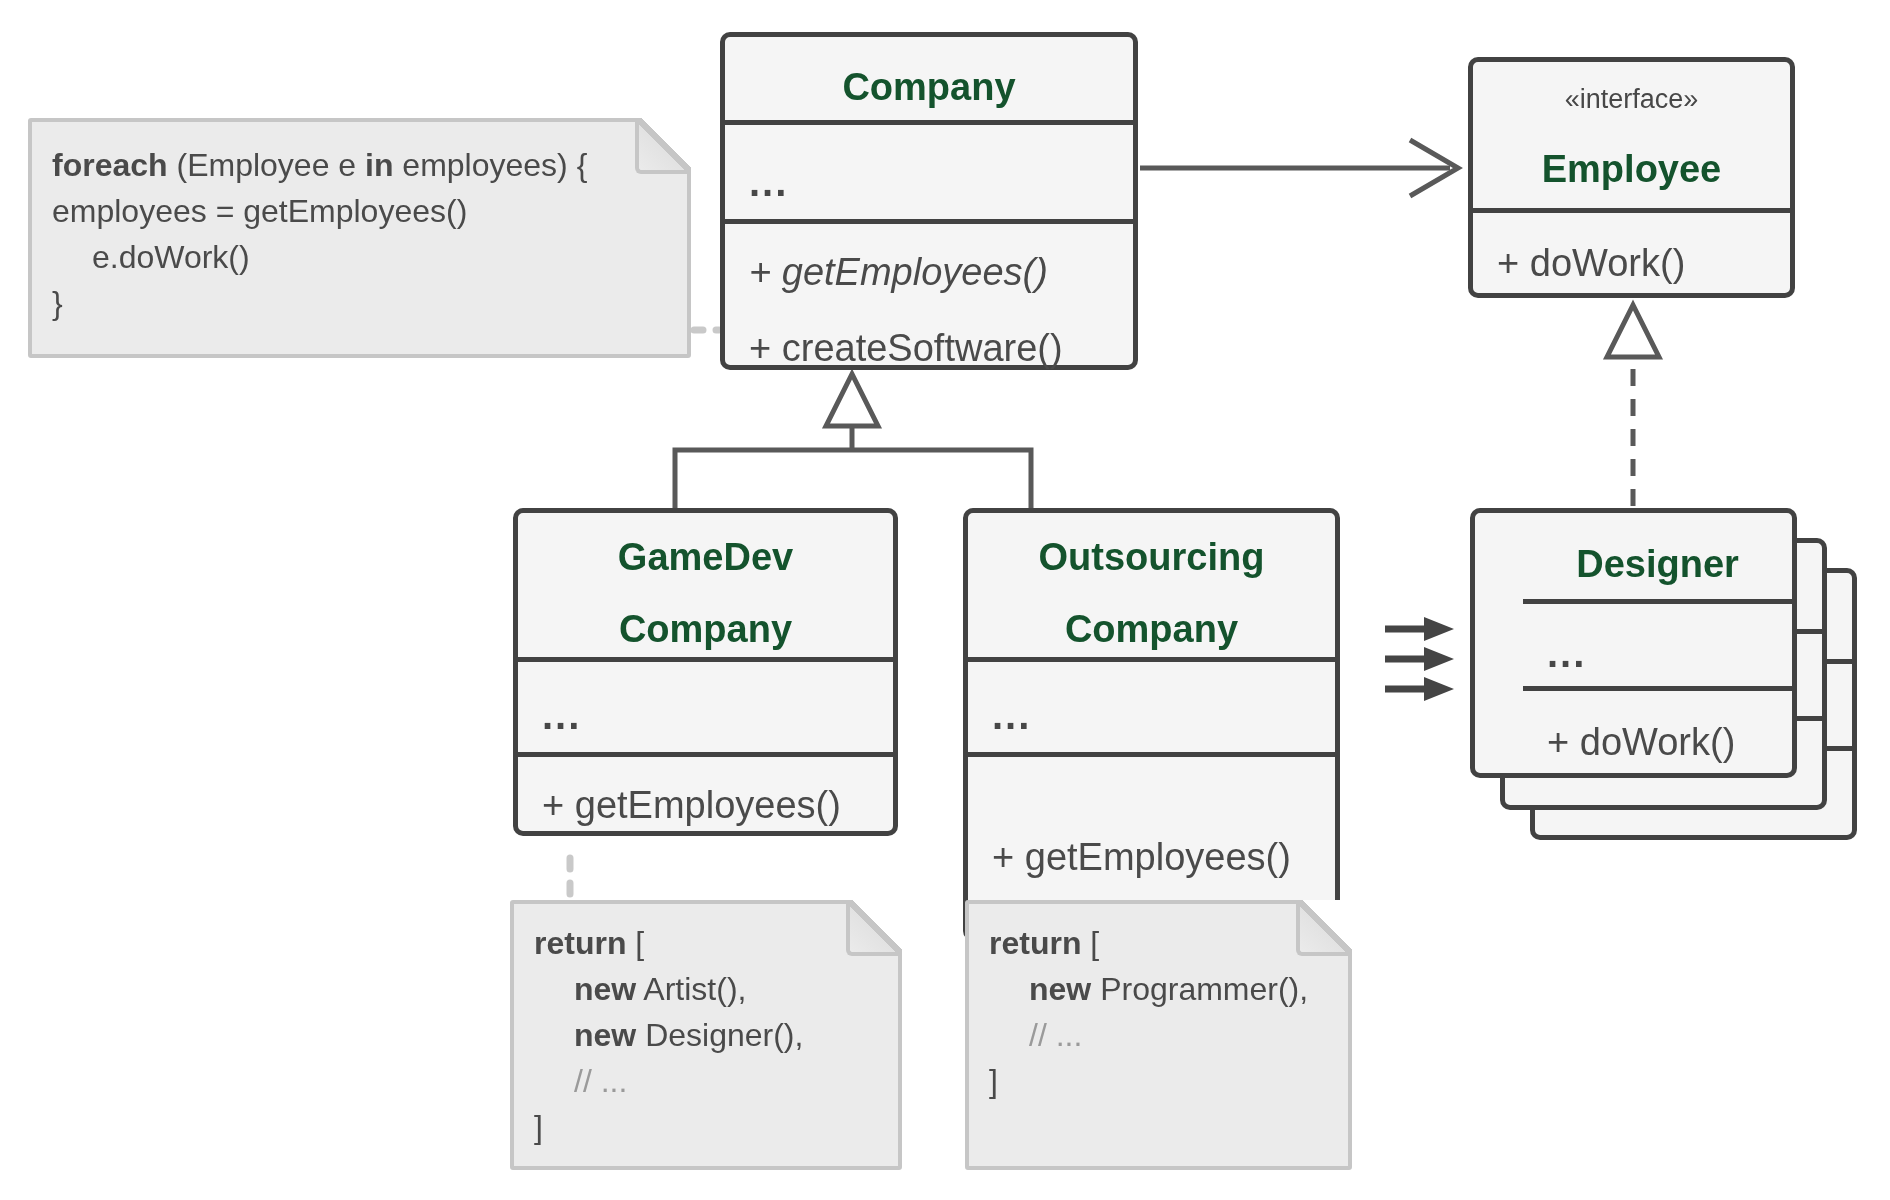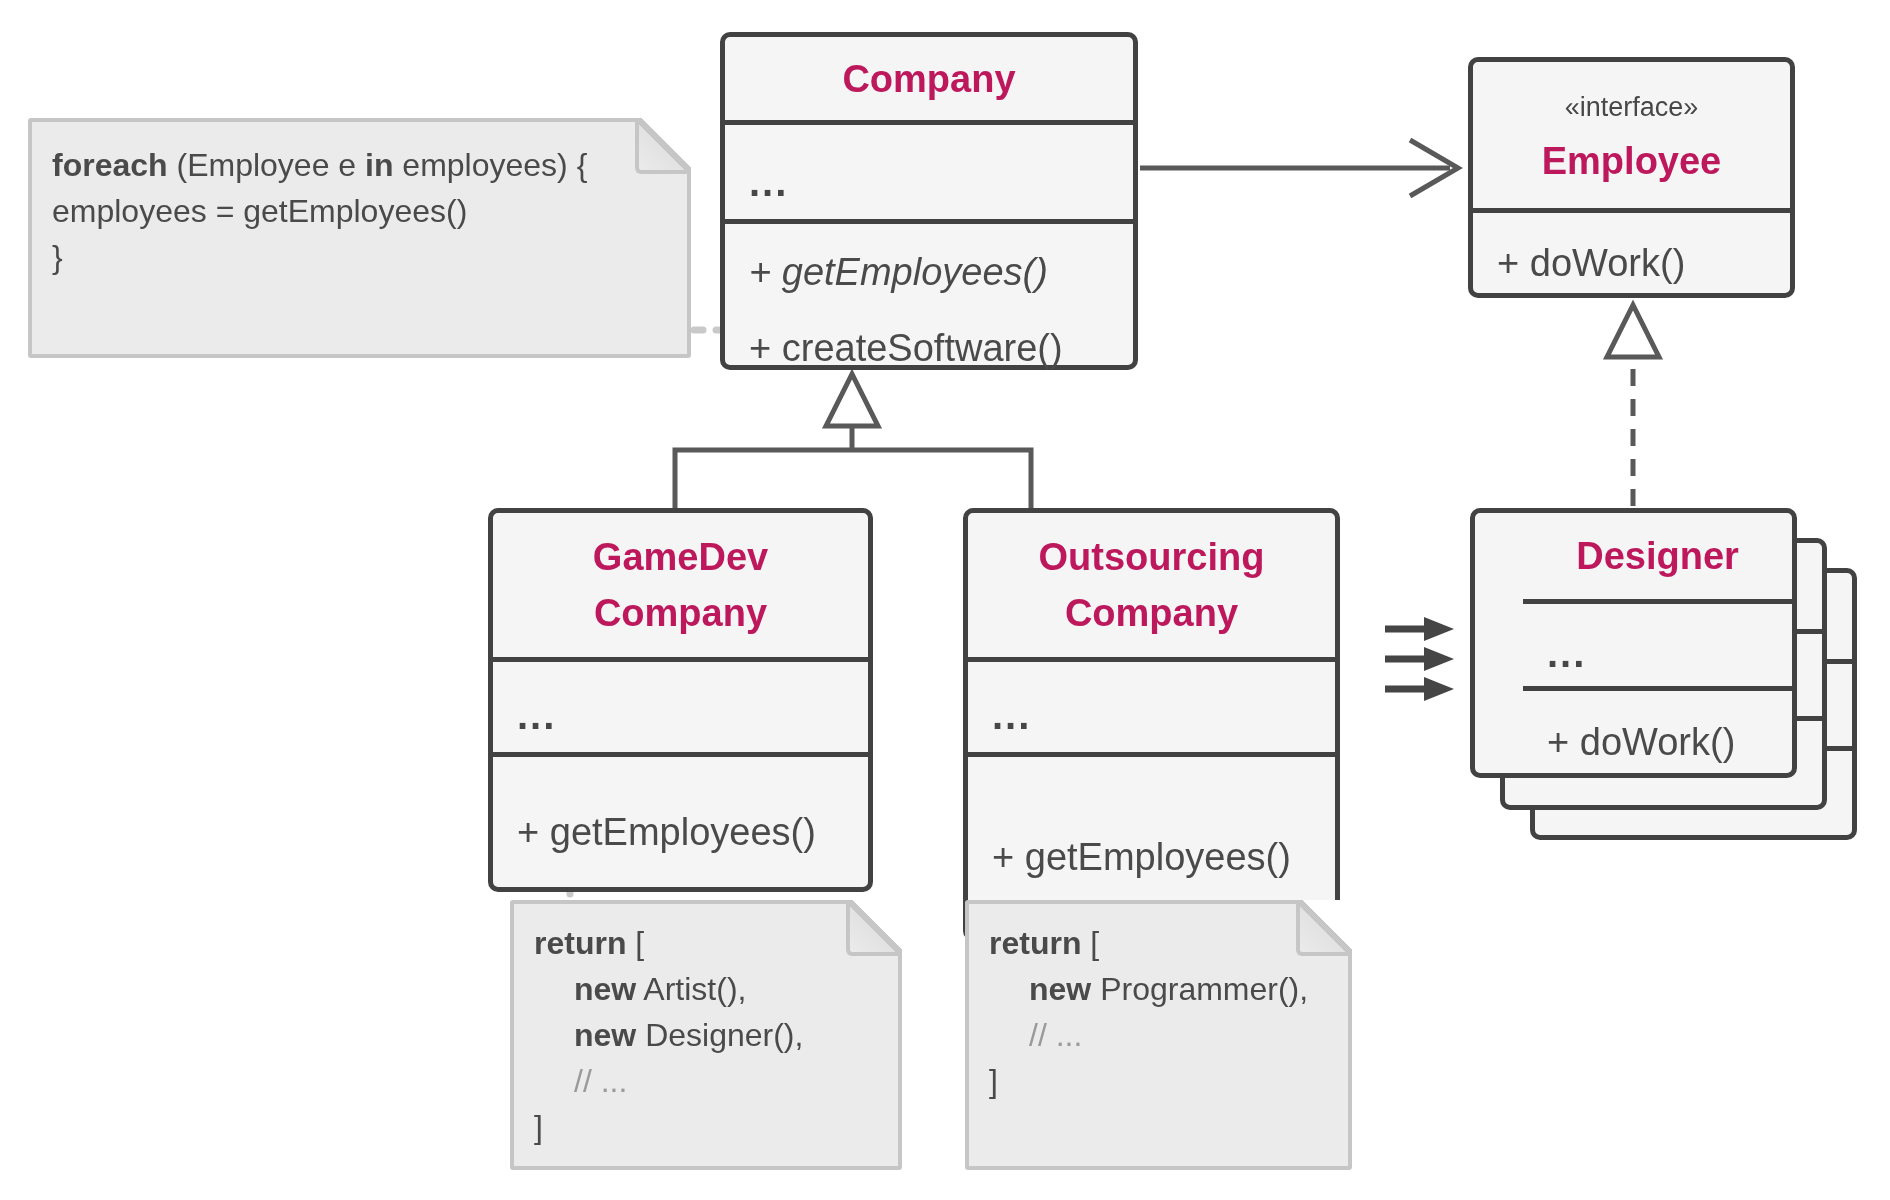--- a/index.html
+++ b/index.html
@@ -32,21 +32,21 @@
   }
   .uml-class.ghost { z-index: 2; }
   .uml-section { display: flex; }
   .uml-section + .uml-section { border-top: 5px solid #424242; }
   .uml-header {
     flex-direction: column;
     align-items: center;
     justify-content: center;
     text-align: center;
   }
-  .uml-title { font-weight: bold; font-size: 38px; line-height: 56px; color: #be185d; }
+  .uml-title { font-weight: bold; font-size: 38px; line-height: 56px; color: #14532d; margin-top: 16px; }
   .uml-stereotype { font-size: 27px; line-height: 52px; color: #474747; }
   .uml-attrs {
     align-items: flex-end;
     padding: 0 0 14px 24px;
     font-size: 40px;
     font-weight: bold;
     letter-spacing: 2px;
     color: #474747;
   }
   .uml-methods {
@@ -118,20 +118,21 @@
     <line x1="694" y1="330" x2="719" y2="330" stroke="#c9c9c9" stroke-width="7" stroke-dasharray="9 13" stroke-linecap="round"></line>
     <line x1="570" y1="858" x2="570" y2="898" stroke="#c9c9c9" stroke-width="7" stroke-dasharray="11 14" stroke-linecap="round"></line>
     <line x1="1035" y1="858" x2="1035" y2="898" stroke="#c9c9c9" stroke-width="7" stroke-dasharray="11 14" stroke-linecap="round"></line>
   </svg>
 
   <div class="note" style="left:28px; top:118px; width:663px; height:240px;">
     <span class="fold"></span>
     <div>
         <div class="code-line"><span class="bold">foreach</span><span> (Employee e </span><span class="bold">in</span><span> employees) {</span></div>
         <div class="code-line"><span>employees = getEmployees()</span></div>
+        <div class="code-line indent"><span>e.doWork()</span></div>
         <div class="code-line"><span>}</span></div>
       </div>
   </div>
 
   <div class="uml-class" style="left:720px; top:32px; width:418px; height:338px; grid-template-rows:83px 99px 1fr;">
     <div class="uml-section uml-header">
       <div class="uml-title">Company</div>
     </div>
     <div class="uml-section uml-attrs">...</div>
     <div class="uml-section uml-methods">
@@ -143,21 +144,21 @@
   <div class="uml-class" style="left:1468px; top:57px; width:327px; height:241px; grid-template-rows:146px 1fr;">
     <div class="uml-section uml-header">
       <div class="uml-stereotype">«interface»</div>
       <div class="uml-title">Employee</div>
     </div>
     <div class="uml-section uml-methods">
       <div class="uml-method-line">+ doWork()</div>
     </div>
   </div>
 
-  <div class="uml-class" style="left:488px; top:508px; width:385px; height:384px; grid-template-rows:144px 95px 1fr;">
+  <div class="uml-class" style="left:513px; top:508px; width:385px; height:328px; grid-template-rows:144px 95px 1fr;">
     <div class="uml-section uml-header">
       <div class="uml-title">GameDev</div>
       <div class="uml-title">Company</div>
     </div>
     <div class="uml-section uml-attrs">...</div>
     <div class="uml-section uml-methods">
       <div class="uml-method-line">+ getEmployees()</div>
     </div>
   </div>
 

